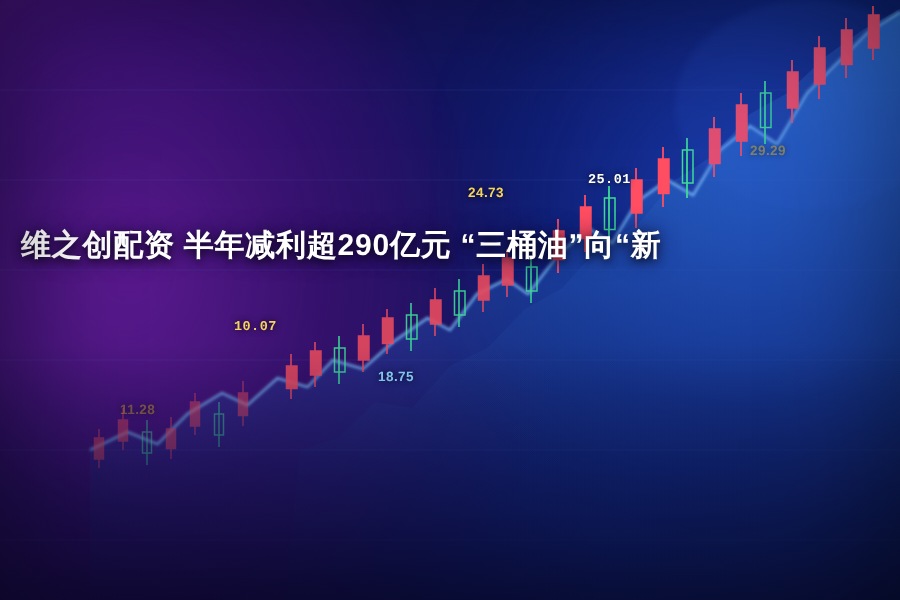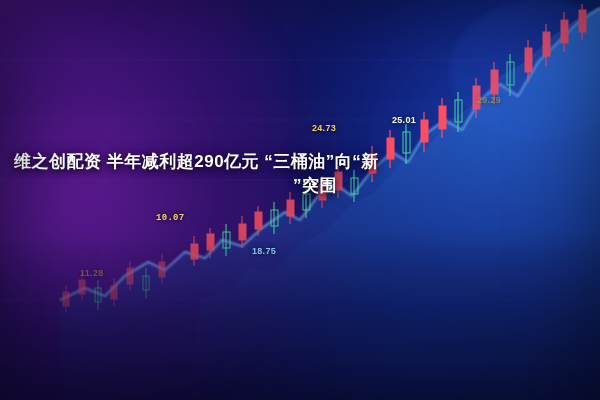--- a/index.html
+++ b/index.html
@@ -70,31 +70,32 @@
   }
   .price-label.dim {
     color: #c9a227;
     opacity: 0.55;
   }
   .price-label.cyan {
     color: #8fd8ff;
   }
   .price-label.white {
     color: #ffffff;
+    font-family: Liberation Mono, monospace;
   }
 
   
   .headline {
     position: absolute;
     left: 0;
     right: 0;
     top: 150px;
     text-align: center;
     color: #ffffff;
-    font-size: 17px;
+    font-size: 20px;
     font-weight: bold;
     line-height: 1.42;
     letter-spacing: 0.5px;
     text-shadow:
       0 2px 6px rgba(0,0,0,0.75),
       0 0 14px rgba(20,10,60,0.9);
     padding: 0 6px;
     box-sizing: border-box;
     font-family: "Liberation Sans", sans-serif;
   }
@@ -254,24 +255,23 @@
       </g>
 
       <ellipse cx="540" cy="70" rx="90" ry="70" fill="#2f5fd8" opacity="0.14" filter="url(#softer)"></ellipse>
     </svg>
 
     <div class="price-label dim" style="left:80px; top:268px;">11.28</div>
     <div class="price-label" style="left:156px; top:213px;font-family:Liberation Mono, monospace;">10.07</div>
     <div class="price-label cyan" style="left:252px; top:246px;">18.75</div>
     <div class="price-label" style="left:312px; top:123px;">24.73</div>
     <div class="price-label white" style="left:392px; top:115px;">25.01</div>
-    <div class="price-label dim" style="left:477px; top:95px;">29.29</div>
+    <div class="price-label dim" style="left:500px; top:95px;">29.29</div>
   </div>
 
   <div class="bg-bottom-dark"></div>
 
   <div class="headline">
     <span class="line line1">维之创配资 半年减利超290亿元 “三桶油”向“新</span>
-    <span class="line line2">”突围</span>
   </div>
 
   <div class="vignette"></div>
 </div>
 
 </body></html>

